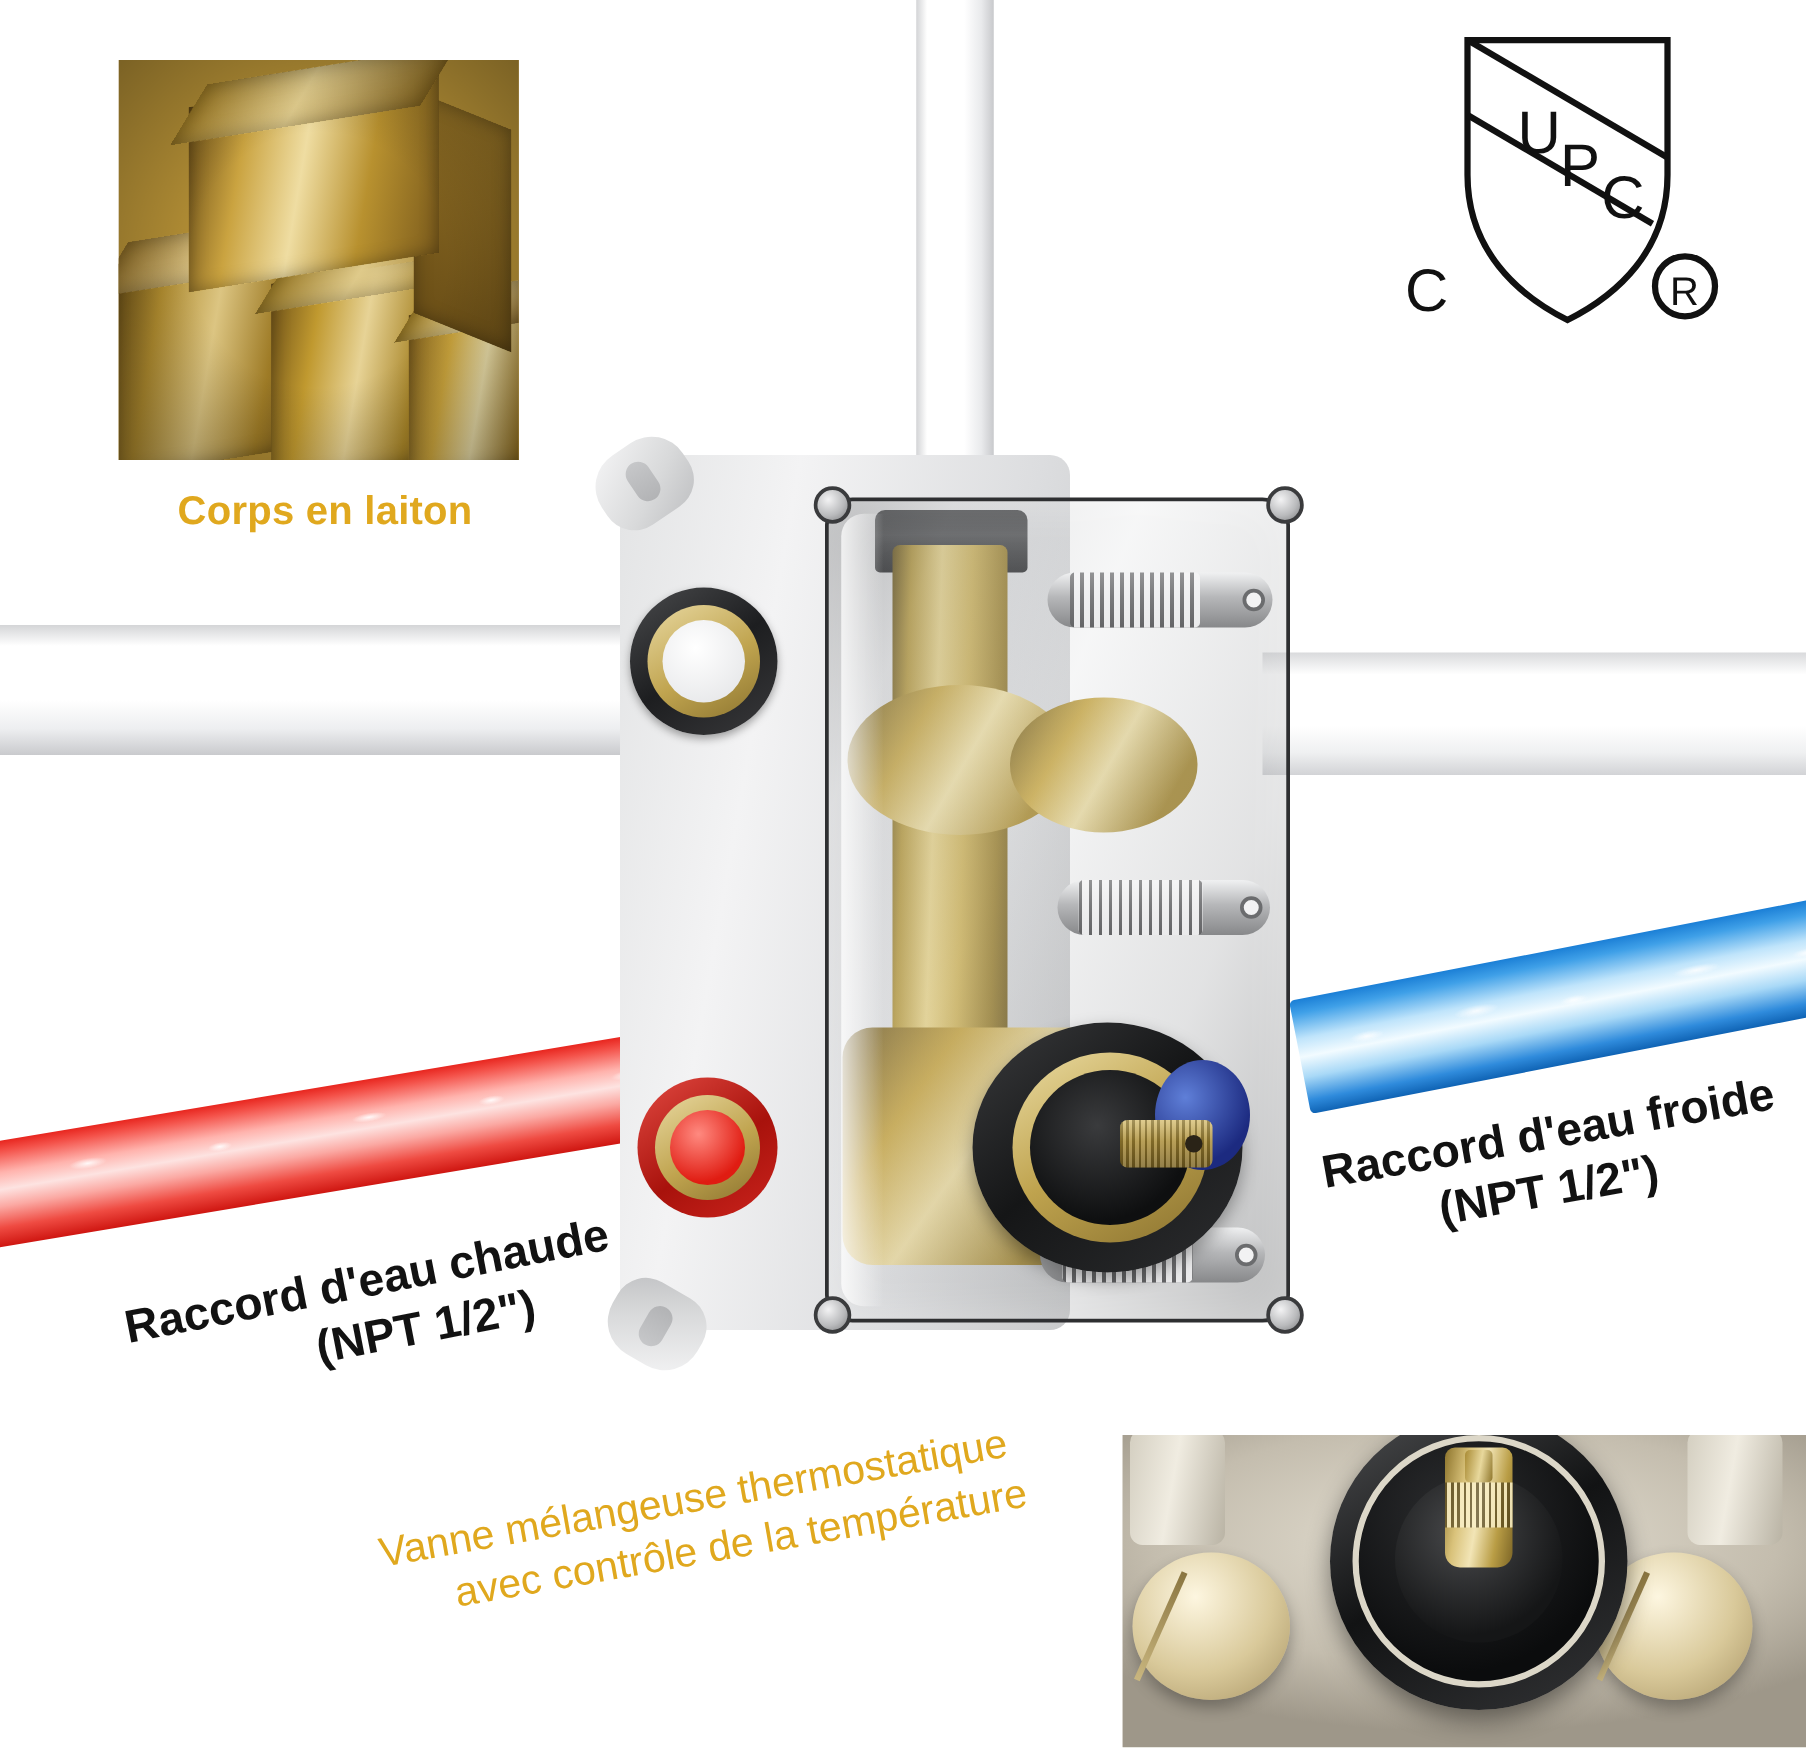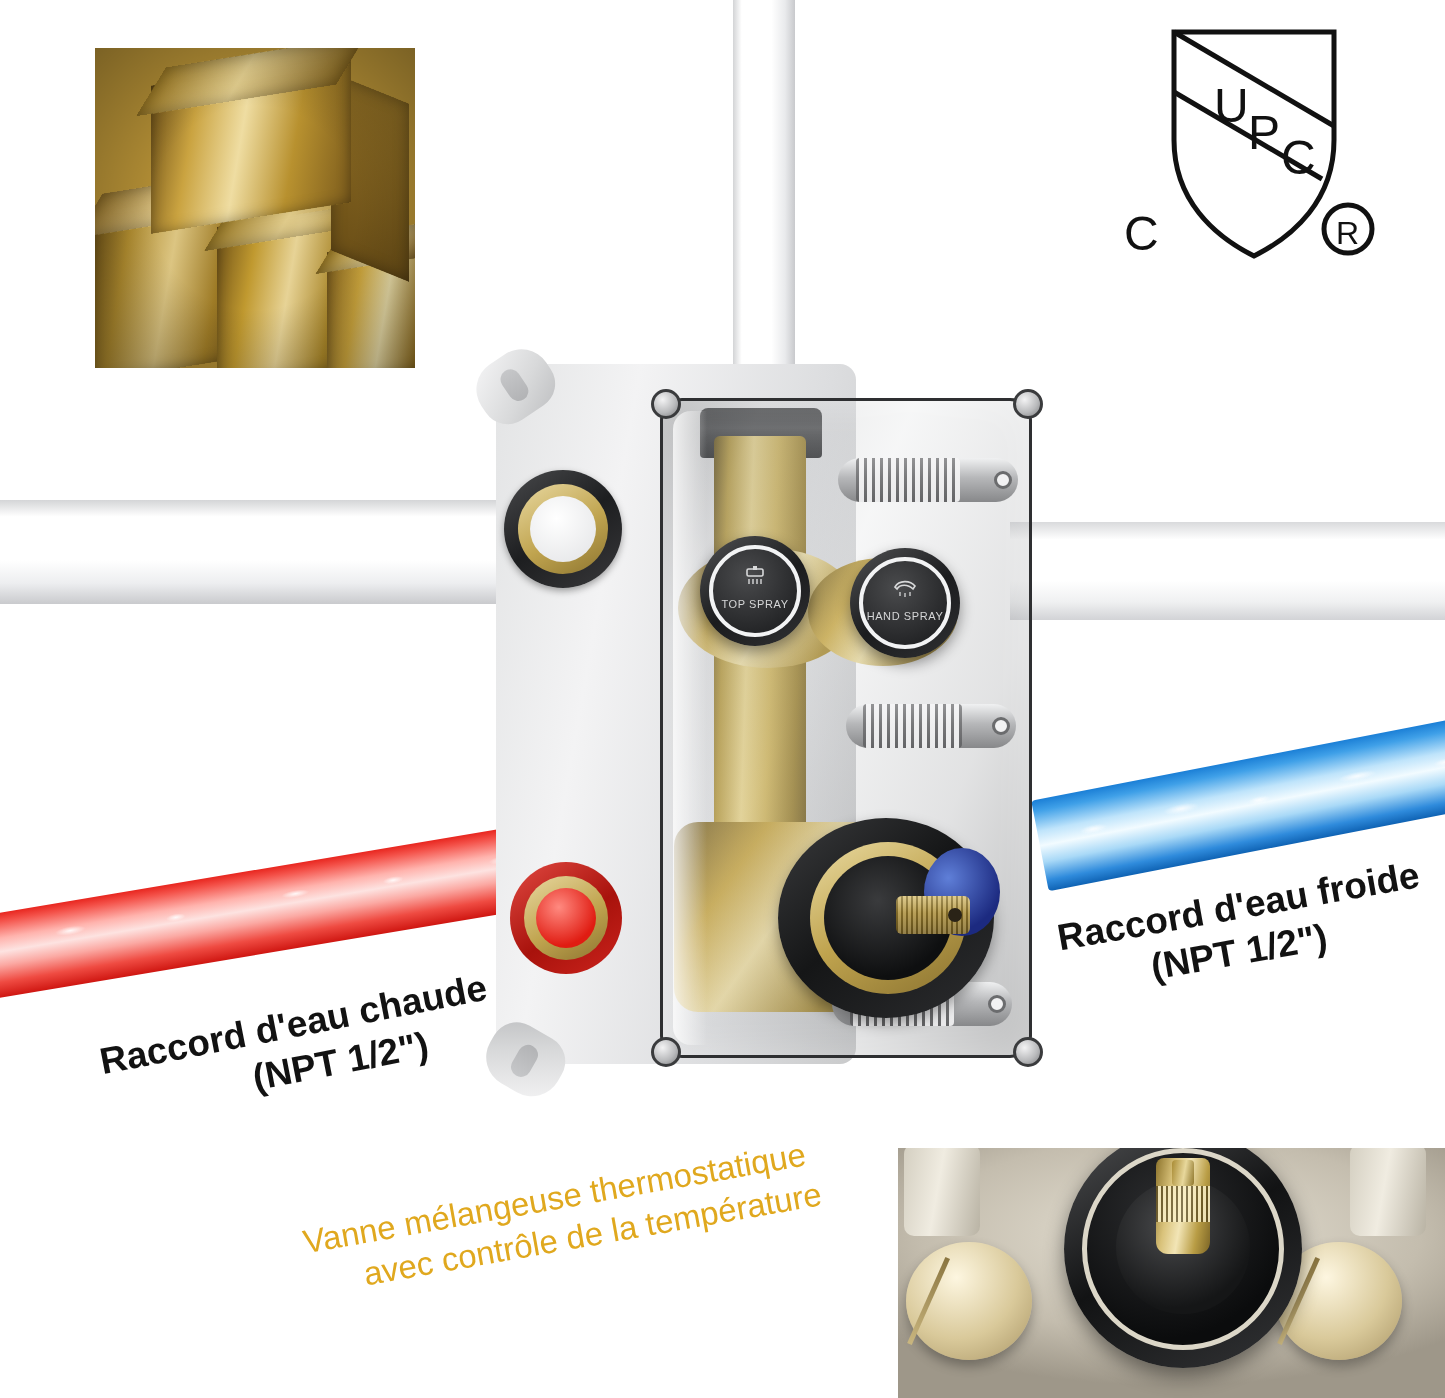--- a/index.html
+++ b/index.html
@@ -367,20 +367,21 @@
     <div class="bar l1f"></div>
     <div class="bar l2"></div>
     <div class="bar l2f"></div>
     <div class="bar r1"></div>
     <div class="bar r1f"></div>
     <div class="bar topright"></div>
     <div class="bar top"></div>
     <div class="bar topface"></div>
     <div class="inset-shadow"></div>
   </div>
+  <div class="brass-caption">Corps en laiton</div>
 
   <div class="upc-logo">
     <svg width="290" height="260" viewBox="0 0 290 260">
       <path d="M66 18 H226 V126 C226 186 186 222 146 242 C106 222 66 186 66 126 Z" fill="#ffffff" stroke="#111111" stroke-width="5"></path>
       <path d="M66 18 L226 112" fill="none" stroke="#111111" stroke-width="5"></path>
       <path d="M66 78 L214 165" fill="none" stroke="#111111" stroke-width="5"></path>
       <text x="106" y="108" font-family="Liberation Sans, sans-serif" font-size="48" fill="#111111">U</text>
       <text x="140" y="135" font-family="Liberation Sans, sans-serif" font-size="48" fill="#111111">P</text>
       <text x="173" y="160" font-family="Liberation Sans, sans-serif" font-size="48" fill="#111111">C</text>
       <circle cx="240" cy="215" r="24" fill="none" stroke="#111111" stroke-width="5"></circle>
@@ -453,43 +454,21 @@
       <div class="cart-body"></div>
       <div class="cart-brassring"></div>
       <div class="cart-inner"></div>
       <div class="cart-blue"></div>
       <div class="cart-stem">
         <div class="splines"></div>
         <div class="hole"></div>
       </div>
     </div>
 
-    <div class="btn btn-top">
-      <div class="ring"></div>
-      <svg class="glyph" width="26" height="20" viewBox="0 0 26 20">
-        <rect x="5" y="3" width="16" height="7" rx="1.5" fill="none" stroke="#d8d9da" stroke-width="1.6"></rect>
-        <rect x="11" y="0" width="4" height="4" fill="#d8d9da"></rect>
-        <line x1="7" y1="13" x2="7" y2="18" stroke="#d8d9da" stroke-width="1.4"></line>
-        <line x1="11" y1="13" x2="11" y2="18" stroke="#d8d9da" stroke-width="1.4"></line>
-        <line x1="15" y1="13" x2="15" y2="18" stroke="#d8d9da" stroke-width="1.4"></line>
-        <line x1="19" y1="13" x2="19" y2="18" stroke="#d8d9da" stroke-width="1.4"></line>
-      </svg>
-      <div class="cap">TOP  SPRAY</div>
-    </div>
-
-    <div class="btn btn-hand">
-      <div class="ring"></div>
-      <svg class="glyph" width="26" height="20" viewBox="0 0 26 20">
-        <path d="M3 9 C7 2, 18 2, 23 8 L21 11 C16 6, 8 6, 5 11 Z" fill="none" stroke="#d8d9da" stroke-width="1.6"></path>
-        <line x1="8" y1="14" x2="8" y2="18" stroke="#d8d9da" stroke-width="1.3"></line>
-        <line x1="13" y1="15" x2="13" y2="19" stroke="#d8d9da" stroke-width="1.3"></line>
-        <line x1="18" y1="14" x2="18" y2="18" stroke="#d8d9da" stroke-width="1.3"></line>
-      </svg>
-      <div class="cap">HAND  SPRAY</div>
-    </div>
+
 
   </div>
 
   <div class="label-black label-hot">
     <span>Raccord d'eau chaude</span>
     <span class="l2">(NPT 1/2")</span>
   </div>
 
   <div class="label-black label-cold">
     <span>Raccord d'eau froide</span>

